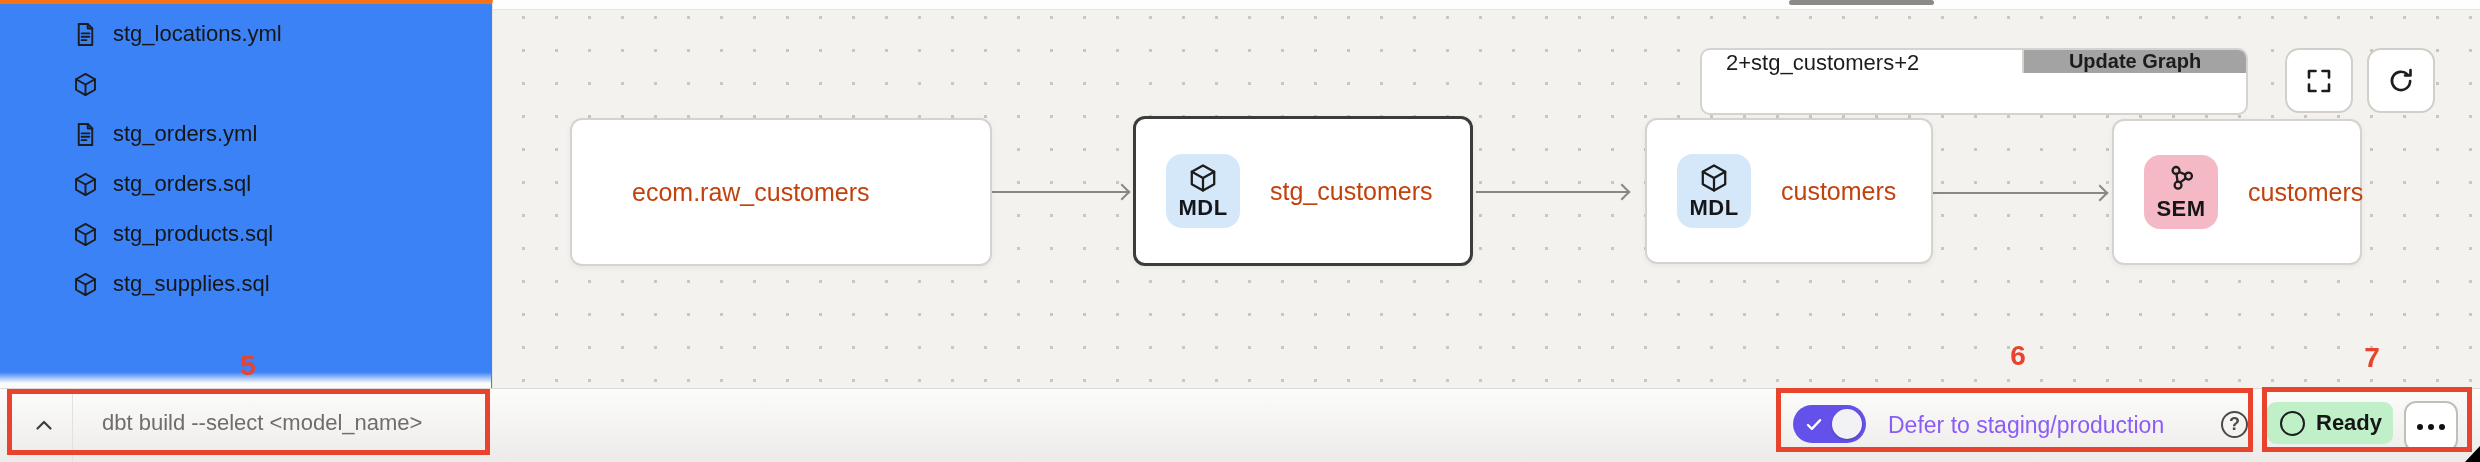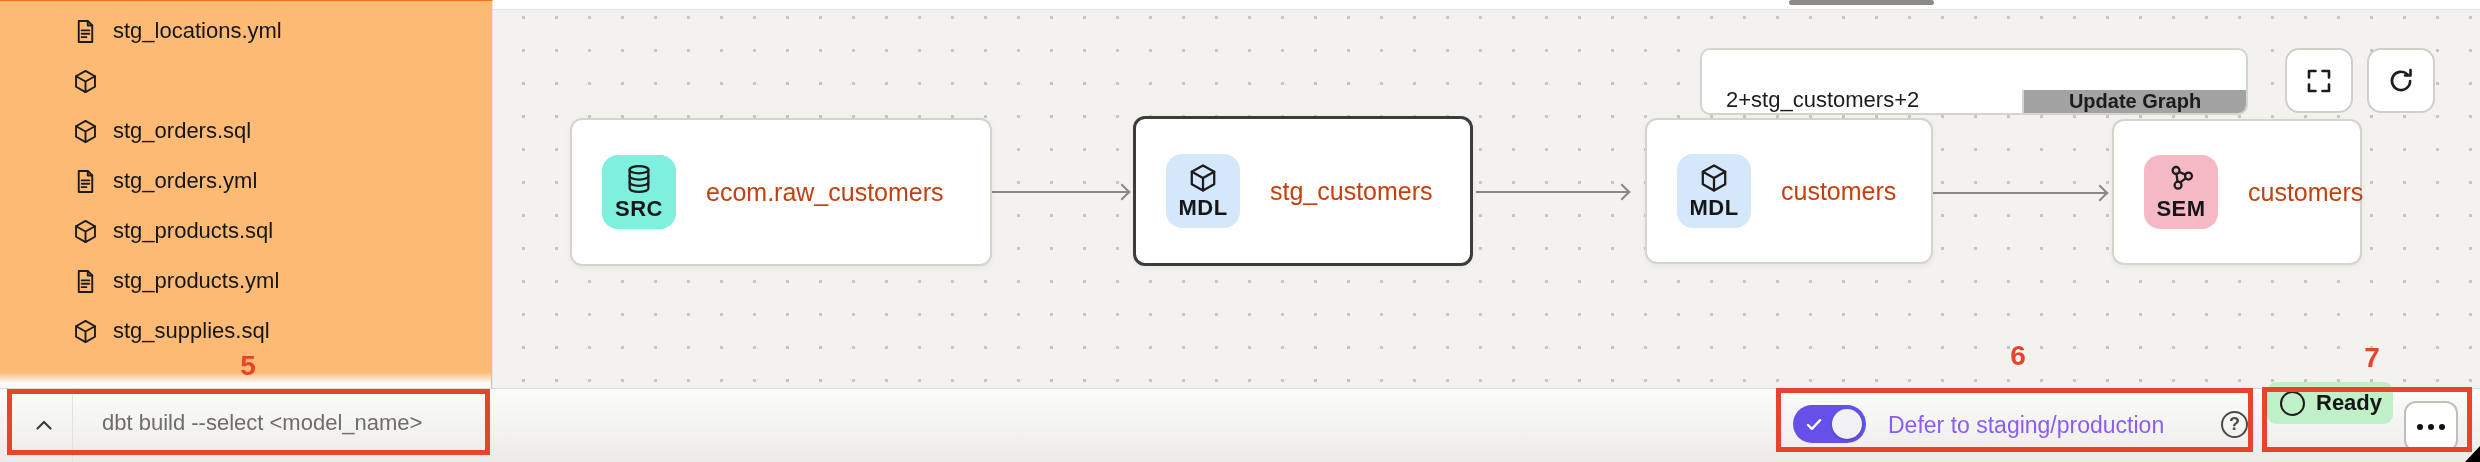--- a/index.html
+++ b/index.html
@@ -5,21 +5,21 @@
   * { margin:0; padding:0; box-sizing:border-box; }
   html,body { width:2480px; height:462px; }
   body {
     position:relative; overflow:hidden; background:#ffffff;
     font-family:"Liberation Sans","DejaVu Sans",sans-serif; color:#1a1a1a;
   }
 
   
   .sidebar {
     position:absolute; left:0; top:0; width:493px; height:388px;
-    background:#fdba74; border-right:1px solid #e7e5e2; border-top:1px solid #f97316;
+    background:#3b82f6; border-right:1px solid #e7e5e2; border-top:4px solid #f97316;
     overflow:hidden;
   }
   .file-list { padding-top:5px; }
   .file-row {
     height:50px; display:flex; align-items:center; padding-left:72px; cursor:pointer;
   }
   .file-row .ficon { width:27px; height:27px; flex:0 0 27px; }
   .file-row .fname { margin-left:14px; font-size:22px; font-weight:500; color:#161616; white-space:nowrap; }
   .sidebar-fade {
     position:absolute; left:0; right:1px; bottom:0; height:16px;
@@ -60,21 +60,21 @@
   .edge { position:absolute; height:2px; background:#8a8884; }
   .edge::after {
     content:''; position:absolute; right:1px; top:-5px; width:10px; height:10px;
     border-top:2px solid #8a8884; border-right:2px solid #8a8884; transform:rotate(45deg);
   }
 
   
   .selector-group {
     position:absolute; left:1700px; top:48px; width:548px; height:67px;
     background:#ffffff; border:2px solid #d6d3ce; border-radius:10px;
-    display:flex; align-items:flex-end; overflow:hidden;
+    display:flex; align-items:flex-start; overflow:hidden;
   }
   .selector-input {
     width:320px; border:none; outline:none; background:transparent;
     padding-left:24px; font-size:22px; color:#1c1c1c;
     font-family:"Liberation Sans","DejaVu Sans",sans-serif;
   }
   .update-btn {
     flex:1; border-left:2px solid #d6d3ce; display:flex; align-items:center; justify-content:center;
     font-size:20px; font-weight:600; color:#1c1c1c; cursor:pointer; background:#a3a3a3;
   }
@@ -112,21 +112,21 @@
   .defer-label {
     position:absolute; left:1888px; top:388px; height:74px; display:flex; align-items:center;
     font-size:23px; color:#8b5cf6; white-space:nowrap;
   }
   .help-icon {
     position:absolute; left:2221px; top:411px; width:27px; height:27px; border-radius:50%;
     border:2px solid #4c4a48; color:#4c4a48; font-size:18px; font-weight:700;
     display:flex; align-items:center; justify-content:center; cursor:pointer;
   }
   .ready-badge {
-    position:absolute; left:2267px; top:382px; width:126px; height:42px; border-radius:9px;
+    position:absolute; left:2267px; top:402px; width:126px; height:42px; border-radius:9px;
     display:flex; align-items:center; padding-left:13px; cursor:default;
   }
   .ready-circle { width:25px; height:25px; border:2.5px solid #1d1d1d; border-radius:50%; flex:0 0 25px; }
   .ready-text { margin-left:11px; font-size:22px; font-weight:600; color:#161616; }
   .dots-btn {
     position:absolute; left:2404px; top:401px; width:54px; height:51px;
     background:#ffffff; border:2px solid #c2bfba; border-radius:12px;
     display:flex; align-items:center; justify-content:center; gap:5px; cursor:pointer;
   }
   .dots-btn i { width:6px; height:6px; border-radius:50%; background:#111; }
@@ -159,47 +159,39 @@
       <span class="fname">stg_locations.yml</span>
     </div>
     <div class="file-row">
       <svg class="ic ficon" viewBox="0 0 24 24">
           <path d="M12 2.6l8.4 4.7v9.4L12 21.4l-8.4-4.7V7.3z"></path>
           <path d="M3.6 7.3L12 12l8.4-4.7M12 12v9.4"></path>
         </svg>
     </div>
     <div class="file-row">
       <svg class="ic ficon" viewBox="0 0 24 24">
-          <path d="M12 2.6l8.4 4.7v9.4L12 21.4l-8.4-4.7V7.3z"></path>
-          <path d="M3.6 7.3L12 12l8.4-4.7M12 12v9.4"></path>
-        </svg>
-      <span class="fname">stg_orders.sql</span>
-    </div>
-    <div class="file-row">
-      <svg class="ic ficon" viewBox="0 0 24 24">
           <path d="M6 2.6h8l4 4v14.8H6z"></path>
           <path d="M14 2.6v4h4"></path>
           <path d="M8.6 11h6.8M8.6 14h6.8M8.6 17h4.2"></path>
         </svg>
       <span class="fname">stg_orders.yml</span>
     </div>
     <div class="file-row">
       <svg class="ic ficon" viewBox="0 0 24 24">
           <path d="M12 2.6l8.4 4.7v9.4L12 21.4l-8.4-4.7V7.3z"></path>
           <path d="M3.6 7.3L12 12l8.4-4.7M12 12v9.4"></path>
         </svg>
+      <span class="fname">stg_orders.sql</span>
+    </div>
+    <div class="file-row">
+      <svg class="ic ficon" viewBox="0 0 24 24">
+          <path d="M12 2.6l8.4 4.7v9.4L12 21.4l-8.4-4.7V7.3z"></path>
+          <path d="M3.6 7.3L12 12l8.4-4.7M12 12v9.4"></path>
+        </svg>
       <span class="fname">stg_products.sql</span>
-    </div>
-    <div class="file-row">
-      <svg class="ic ficon" viewBox="0 0 24 24">
-          <path d="M6 2.6h8l4 4v14.8h-12z"></path>
-          <path d="M14 2.6v4h4"></path>
-          <path d="M8.6 11h6.8M8.6 14h6.8M8.6 17h4.2"></path>
-        </svg>
-      <span class="fname">stg_products.yml</span>
     </div>
     <div class="file-row">
       <svg class="ic ficon" viewBox="0 0 24 24">
           <path d="M12 2.6l8.4 4.7v9.4L12 21.4l-8.4-4.7V7.3z"></path>
           <path d="M3.6 7.3L12 12l8.4-4.7M12 12v9.4"></path>
         </svg>
       <span class="fname">stg_supplies.sql</span>
     </div>
 
   </div>
@@ -208,29 +200,20 @@
 
 <div class="canvas-topstrip"></div>
 <div class="hscroll-thumb"></div>
 <div class="canvas"></div>
 
 <div class="edge" style="left:992px; top:191px; width:137px;"></div>
 <div class="edge" style="left:1476px; top:191px; width:153px;"></div>
 <div class="edge" style="left:1933px; top:192px; width:174px;"></div>
 
 <div class="node" style="left:570px; top:118px; width:422px; height:148px;">
-  <div class="badge" style="background: rgb(126, 240, 221);">
-    <svg class="ic" viewBox="0 0 24 24">
-        <ellipse cx="12" cy="5" rx="7" ry="2.7"></ellipse>
-        <path d="M5 5v4.7c0 1.5 3.1 2.7 7 2.7s7-1.2 7-2.7V5"></path>
-        <path d="M5 9.7v4.7c0 1.5 3.1 2.7 7 2.7s7-1.2 7-2.7V9.7"></path>
-        <path d="M5 14.4v4.6c0 1.5 3.1 2.7 7 2.7s7-1.2 7-2.7v-4.6"></path>
-      </svg>
-    <span class="btxt">SRC</span>
-  </div>
   <span class="nlabel">ecom.raw_customers</span>
 </div>
 
 <div class="node selected" style="left:1133px; top:116px; width:340px; height:150px;">
   <div class="badge" style="background: rgb(213, 232, 250);">
     <svg class="ic" viewBox="0 0 24 24">
         <path d="M12 2.6l8.4 4.7v9.4L12 21.4l-8.4-4.7V7.3z"></path>
         <path d="M3.6 7.3L12 12l8.4-4.7M12 12v9.4"></path>
       </svg>
     <span class="btxt">MDL</span>

